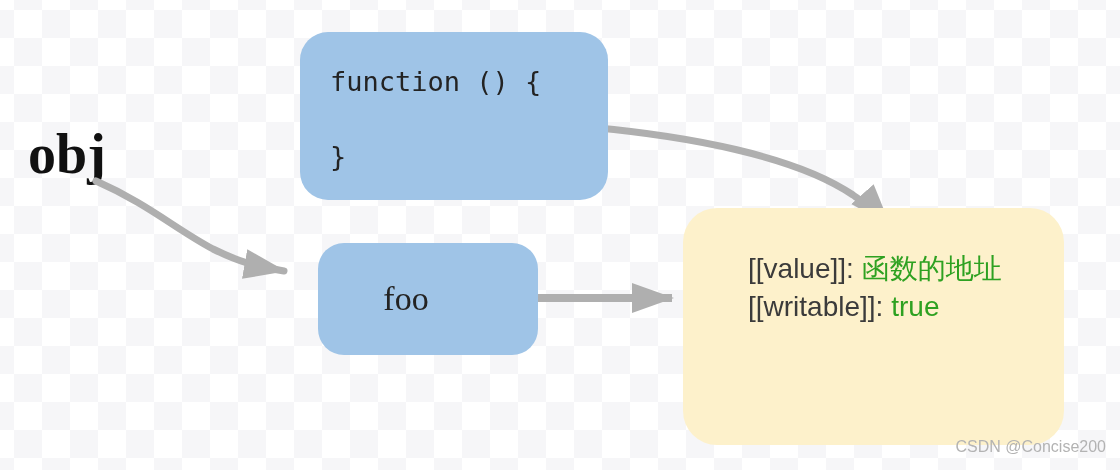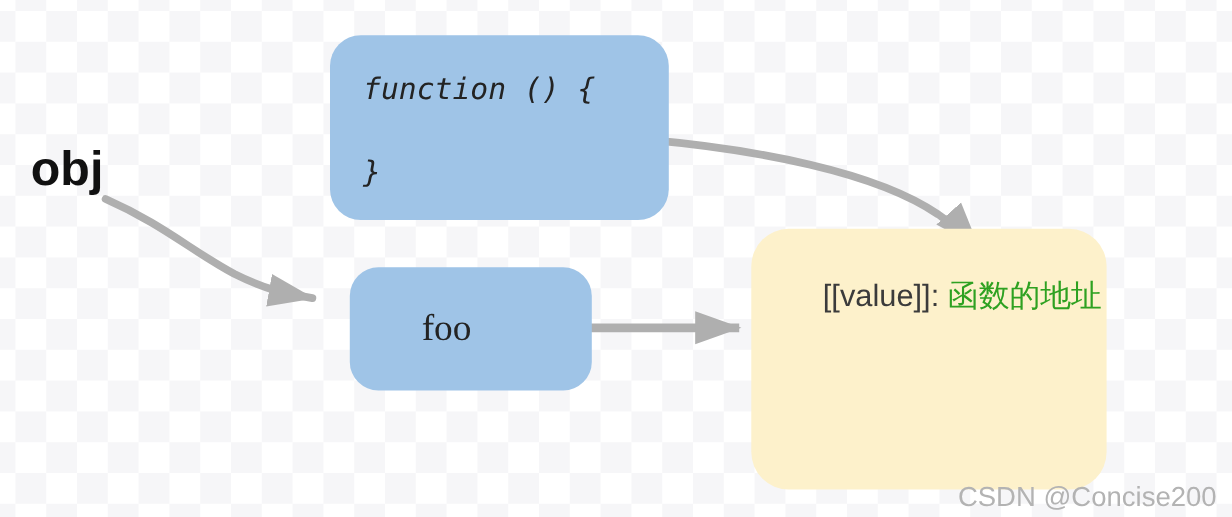--- a/index.html
+++ b/index.html
@@ -16,23 +16,23 @@
       repeating-conic-gradient(#f6f6f8 0% 25%, #ffffff 0% 50%);
     background-size: 56px 56px;
     background-position: -14px -18px;
     font-family: "Liberation Sans", sans-serif;
   }
 
   .obj-label {
     position: absolute;
     left: 28px;
     top: 130px;
-    font-family: Liberation Sans, sans-serif;
+    font-family: Liberation Serif, serif;
     font-weight: bold;
-    font-size: 44px;
+    font-size: 56px;
     line-height: 48px;
     color: #111111;
     letter-spacing: 0px;
   }
 
   .arrow-layer {
     position: absolute;
     left: 0;
     top: 0;
     width: 1120px;
@@ -48,21 +48,20 @@
   .function-box {
     left: 300px;
     top: 32px;
     width: 308px;
     height: 168px;
     border-radius: 28px;
     font-size: 27px;
     line-height: 32px;
     padding: 34px 0 16px 30px;
     box-sizing: border-box;
-    font-style: italic;
   }
   .function-box .code-line2 {
     display: block;
     margin-top: 43px;
   }
   .foo-box {
     left: 318px;
     top: 243px;
     width: 220px;
     height: 112px;
@@ -73,21 +72,21 @@
     justify-content: center;
     padding-right: 44px;
     box-sizing: border-box;
     font-family: Liberation Serif, serif;
   }
 
   .descriptor-box {
     position: absolute;
     left: 683px;
     top: 208px;
-    width: 323px;
+    width: 381px;
     height: 237px;
     border-radius: 34px;
     background: #fdf1cb;
     box-sizing: border-box;
     padding: 42px 10px 0 65px;
     font-size: 28px;
     line-height: 38px;
     white-space: nowrap;
   }
   .descriptor-line .desc-key {
@@ -95,21 +94,21 @@
     margin-right: 0.28em;
   }
   .descriptor-line .desc-value {
     color: #2ea121;
   }
 
   .watermark {
     position: absolute;
     right: 14px;
     top: 438px;
-    font-size: 25px;
+    font-size: 16px;
     color: #b3b3b3;
   }
 </style>
 </head>
 <body>
 
 <div id="canvas">
 
   <div class="obj-label">obj</div>
 
@@ -136,17 +135,20 @@
   </div>
 
   <div class="box-blue foo-box">
     <span>foo</span>
   </div>
 
   <div class="descriptor-box">
     <div class="descriptor-line">
       <span class="desc-key">[[value]]:</span><span class="desc-value">函数的地址</span>
     </div>
+    <div class="descriptor-line">
+      <span class="desc-key">[[writable]]:</span><span class="desc-value">true</span>
+    </div>
   </div>
 
   <div class="watermark">CSDN @Concise200</div>
 
 </div>
 
 </body></html>

